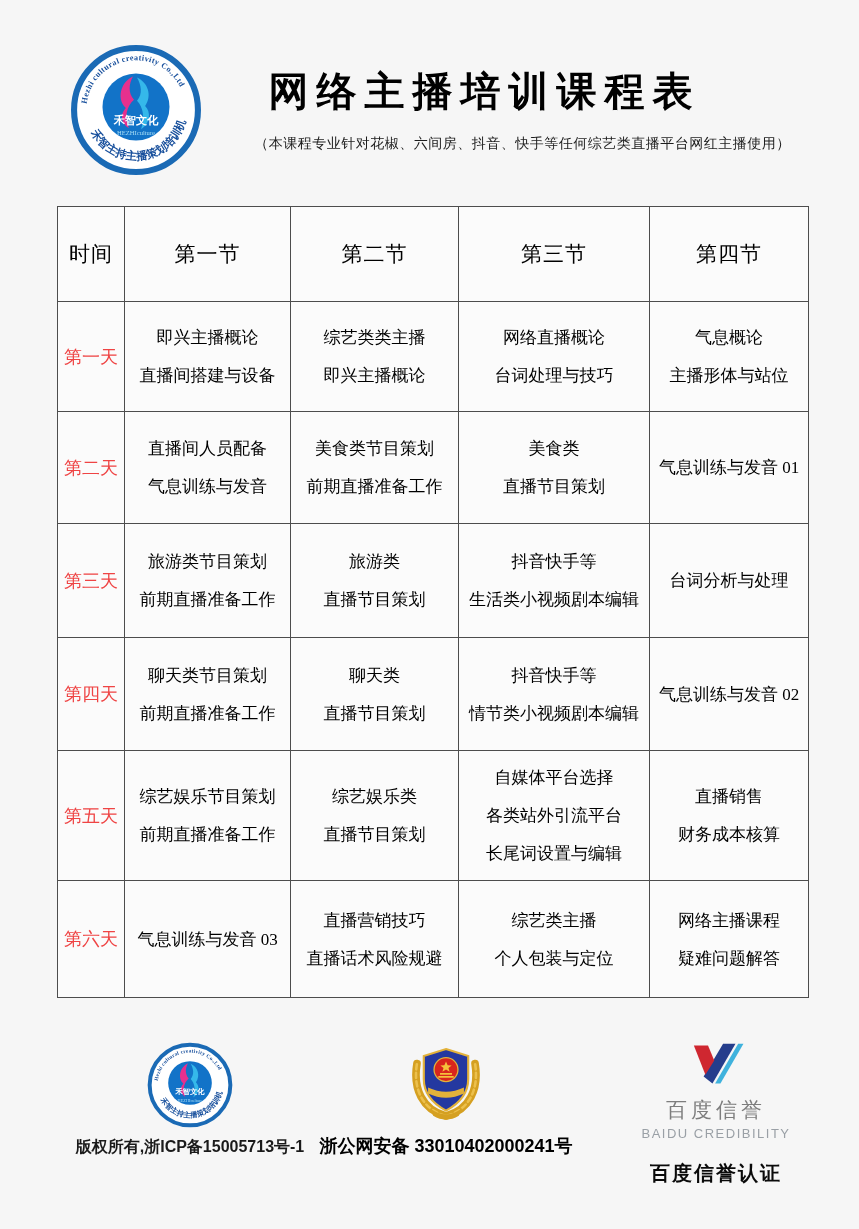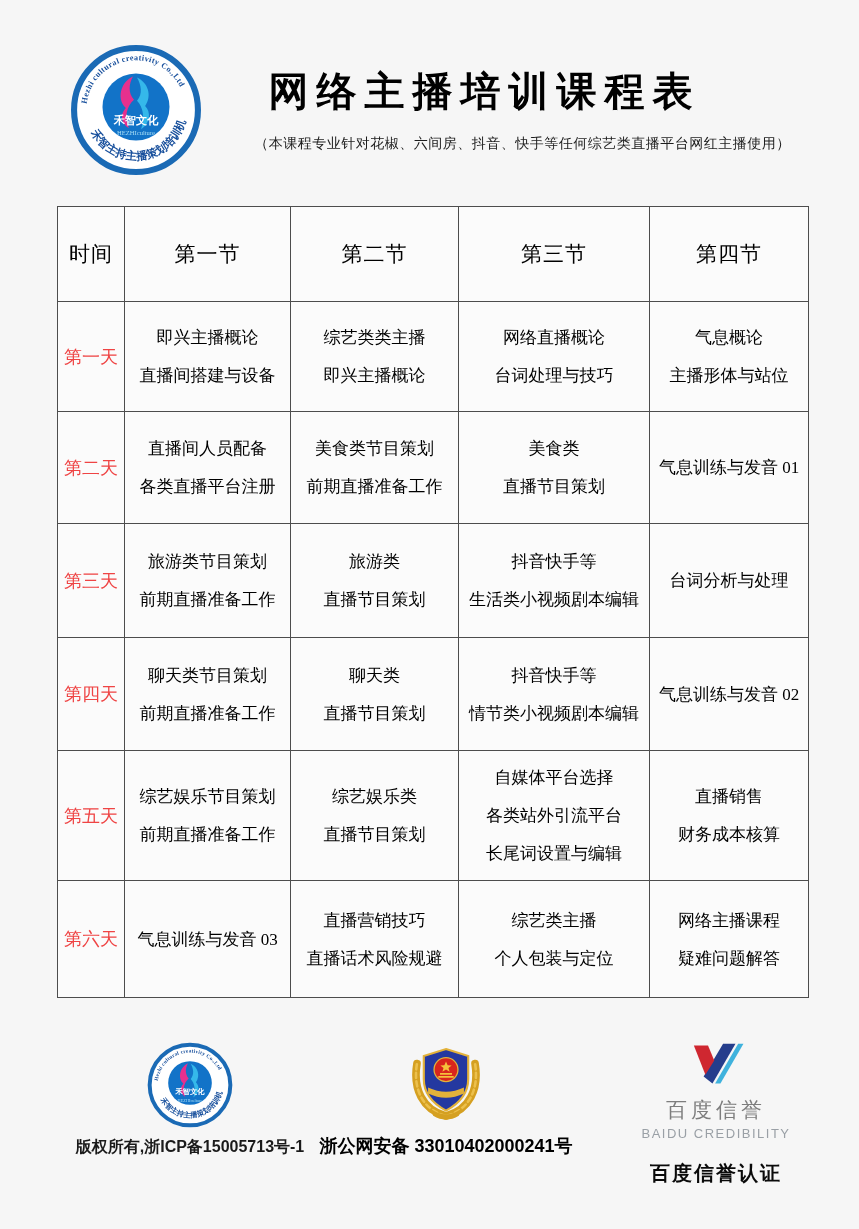--- a/index.html
+++ b/index.html
@@ -158,21 +158,21 @@
           <div class="line">气息概论</div>
           <div class="line">主播形体与站位</div>
         </div>
           </td>
       </tr>
       <tr class="d2">
         <th class="th-day">第二天</th>
         <td>
             <div class="cell">
           <div class="line">直播间人员配备</div>
-          <div class="line">各类直播平台注册</div>
+          <div class="line">气息训练与发音</div>
         </div>
           </td>
         <td>
             <div class="cell">
           <div class="line">美食类节目策划</div>
           <div class="line">前期直播准备工作</div>
         </div>
           </td>
         <td>
             <div class="cell">

